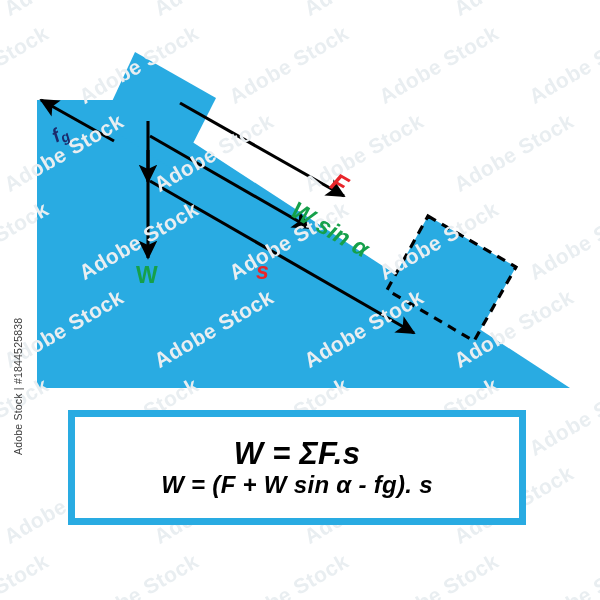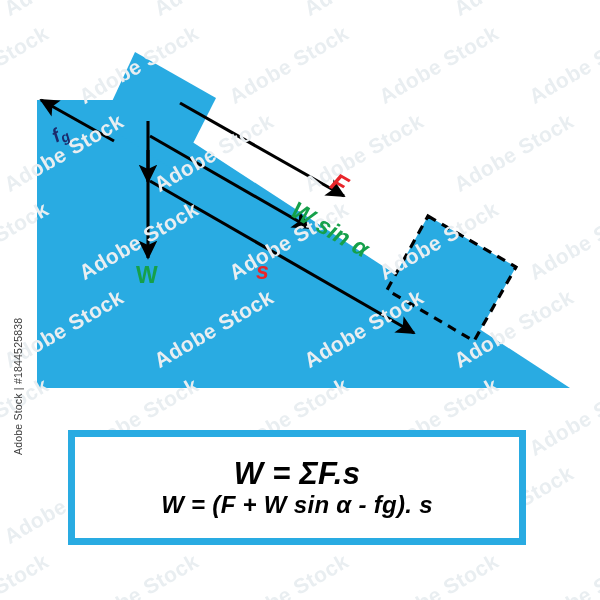--- a/index.html
+++ b/index.html
@@ -60,21 +60,21 @@
     font-size: 10.5px;
     color: #3d3d3d;
     letter-spacing: 0.2px;
     white-space: nowrap;
     z-index: 6;
     pointer-events: none;
   }
   #formula-box {
     position: absolute;
     left: 68px;
-    top: 430px;
+    top: 410px;
     width: 458px;
     height: 115px;
     border: 7px solid #29abe2;
     background: #ffffff;
     box-sizing: border-box;
     z-index: 4;
     display: flex;
     flex-direction: column;
     align-items: center;
     justify-content: center;

